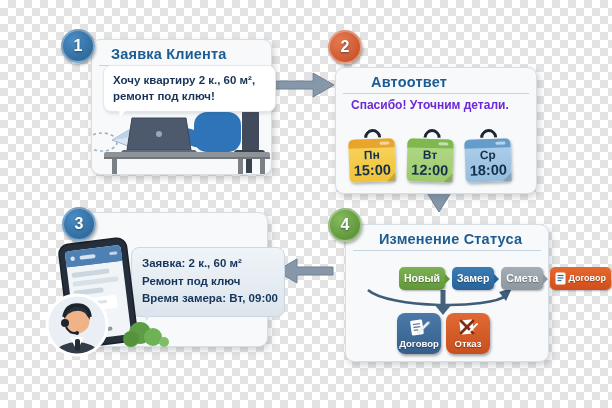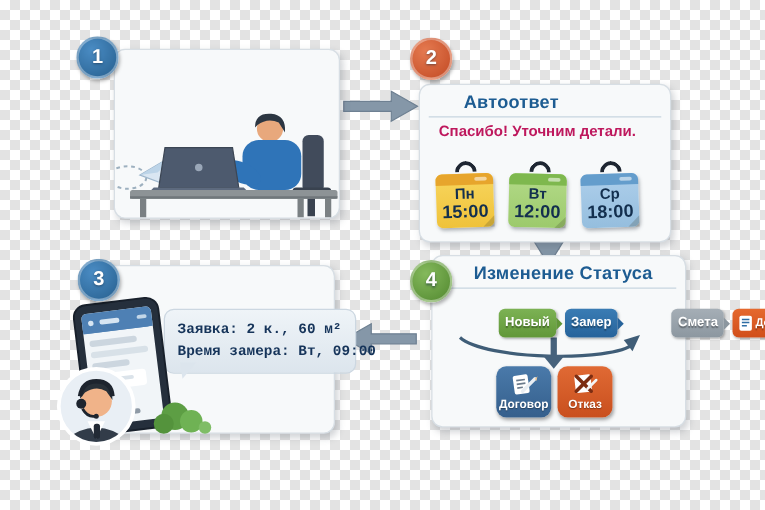--- a/index.html
+++ b/index.html
@@ -13,21 +13,21 @@
     position:absolute;background:#f7f9fa;border:1px solid #d7dee4;border-radius:9px;
     box-shadow:2px 3px 6px rgba(70,80,90,.25);z-index:2;
   }
   .panel h2{
     margin:0 7px;padding:6px 0 3px 0;font-size:14.5px;font-weight:bold;color:#1d5c92;
     border-bottom:1px solid #c7d5e0;letter-spacing:.2px;white-space:nowrap;
   }
   .p1{left:91px;top:39px;width:179px;height:134px;}
   .p2{left:335px;top:43px;width:200px;height:125px;margin-top:24px;}
   .p3{left:76px;top:212px;width:190px;height:133px;}
-  .p4{left:345px;top:204px;width:202px;height:136px;}
+  .p4{left:345px;top:224px;width:202px;height:136px;}
   .p1 h2{padding-left:12px;}
   .p2 h2{padding-left:28px;}
   .p3 h2{padding-left:20px;}
   .p4 h2{padding-left:26px;}
   
   .badge{
     position:absolute;width:30px;height:30px;border-radius:50%;z-index:6;
     display:flex;align-items:center;justify-content:center;
     color:#fff;font-weight:bold;font-size:16px;
     border:2px solid rgba(255,255,255,.35);
@@ -46,21 +46,21 @@
     border:1px solid #e1e7ec;border-radius:8px;padding:6px 8px 7px 9px;
     font-size:11.5px;font-weight:bold;color:#16345a;line-height:16px;
     box-shadow:1px 2px 3px rgba(60,70,80,.12);z-index:3;
   }
   .bubble1::after{
     content:'';position:absolute;left:14px;bottom:-13px;width:0;height:0;
     border:7px solid transparent;border-top:14px solid #fff;border-right-width:12px;border-left-width:2px;
   }
   .illu1{position:absolute;left:0;top:46px;width:179px;height:88px;z-index:2;}
   
-  .p2-line{position:absolute;left:15px;font-size:12px;font-weight:bold;color:#be185d;white-space:nowrap;}
+  .p2-line{position:absolute;left:15px;font-size:12px;font-weight:bold;color:#6d28d9;white-space:nowrap;}
   .p2-line.l1{top:30px;}
   .p2-line.l2{top:49px;}
   .slots{position:absolute;left:13px;top:71px;display:flex;gap:12px;}
   .slot{
     position:relative;width:46px;height:43px;border-radius:5px;text-align:center;
     box-shadow:1px 2px 3px rgba(40,50,60,.35);
   }
   .slot .strip{position:absolute;top:0;left:0;right:0;height:9px;border-radius:5px 5px 0 0;}
   .slot .dash{position:absolute;top:3px;right:5px;width:10px;height:3px;border-radius:2px;background:rgba(255,255,255,.55);}
   .slot .hook{
@@ -80,21 +80,21 @@
   .s1 .strip{background:#e7a52c;}
   .s2{background:linear-gradient(#b3da88,#9cca6c);transform:rotate(1.5deg);}
   .s2 .strip{background:#7eb84e;}
   .s3{background:linear-gradient(#aecfeb,#95bede);transform:rotate(-2deg);}
   .s3 .strip{background:#649dcc;}
   
   .bubble3{
     position:absolute;left:54px;top:34px;width:136px;
     background:linear-gradient(#eff4f8,#dce5ed);
     border:1px solid #ccd7e1;border-radius:8px;padding:7px 6px 8px 10px;
-    font-size:11.5px;font-weight:bold;color:#16345a;line-height:17.5px;z-index:3;white-space:nowrap;font-family:Liberation Mono, monospace;
+    font-size:11.5px;font-weight:bold;color:#16345a;line-height:17.5px;z-index:3;white-space:nowrap;
   }
   .bubble3::after{
     content:'';position:absolute;left:12px;bottom:-12px;width:0;height:0;
     border:7px solid transparent;border-top:13px solid #dce5ed;border-right-width:11px;border-left-width:2px;
   }
   .illu3{position:absolute;left:40px;top:233px;width:150px;height:125px;z-index:4;pointer-events:none;}
   
   .pipeline{position:absolute;left:6px;top:42px;display:flex;gap:7px;z-index:3;padding-left:47px;}
   .chip{
     position:relative;height:23px;line-height:23px;padding:0 5px;border-radius:5px;
@@ -103,21 +103,21 @@
     display:flex;align-items:center;gap:2px;
   }
   .chip::after{
     content:'';position:absolute;right:-5px;top:50%;margin-top:-5px;width:0;height:0;
     border-top:5px solid transparent;border-bottom:5px solid transparent;
   }
   .chip-new{background:linear-gradient(#7cb254,#619738);}
   .chip-new::after{border-left:5px solid #619738;}
   .chip-measure{background:linear-gradient(#3a7cb4,#26639b);justify-content:center;}
   .chip-measure::after{border-left:5px solid #26639b;}
-  .chip-estimate{background:linear-gradient(#a5aeb6,#8c97a0);margin-left:36px;}
+  .chip-estimate{background:linear-gradient(#a5aeb6,#8c97a0);}
   .chip-estimate::after{border-left:5px solid #8c97a0;}
   .chip-contract{background:linear-gradient(#e5692e,#d14e1a);font-size:9px;}
   .chip-contract::after{display:none;}
   .flow{position:absolute;left:6px;top:62px;width:190px;height:30px;z-index:2;}
   .outcomes{position:absolute;left:51px;top:88px;display:flex;gap:5px;z-index:3;}
   .outcome{
     width:44px;height:41px;border-radius:8px;display:flex;flex-direction:column;
     align-items:center;justify-content:center;gap:0;
     box-shadow:1px 2px 3px rgba(0,0,0,.35);
   }
@@ -130,20 +130,25 @@
 
 <div class="stage">
 
   <svg class="connectors" viewBox="0 0 612 408">
     <polygon points="275,81 313,81 313,73 334,85 313,97 313,89 275,89" fill="#8597a8" stroke="#6e8092" stroke-width="1"></polygon>
     <polygon points="435,167 443,167 443,191 452,191 439,212 426,191 435,191" fill="#8597a8" stroke="#6e8092" stroke-width="1"></polygon>
     <polygon points="333,267 297,267 297,259 276,271 297,283 297,275 333,275" fill="#8597a8" stroke="#6e8092" stroke-width="1"></polygon>
   </svg>
 
   <section class="panel p1">
+    <h2>Заявка Клиента</h2>
+    <div class="bubble1">
+      <div>Хочу квартиру 2 к., 60 м²,</div>
+      <div>ремонт под ключ!</div>
+    </div>
     <svg class="illu1" viewBox="0 0 179 88">
 
       <ellipse cx="10" cy="56" rx="15" ry="9" fill="none" stroke="#9db0bf" stroke-width="1.6" stroke-dasharray="3 3"></ellipse>
 
       <g>
         <polygon points="20,54 54,34 36,60" fill="#d9e6f2" stroke="#9db6cc" stroke-width="1"></polygon>
         <polygon points="36,60 54,34 42,50" fill="#3b7fc4"></polygon>
         <polygon points="20,54 54,34 34,52" fill="#bcd4e8"></polygon>
       </g>
 
@@ -207,20 +212,21 @@
       </div>
     </div>
   </section>
   <div class="badge b2">
     <span>2</span>
   </div>
 
   <section class="panel p3">
     <div class="bubble3">
       <div>Заявка: 2 к., 60 м²</div>
+      <div>Ремонт под ключ</div>
       <div>Время замера: Вт, 09:00</div>
     </div>
   </section>
   <svg class="illu3" viewBox="0 0 150 125">
 
     <g transform="rotate(-7 57 60)">
       <rect x="24" y="8" width="68" height="104" rx="10" fill="#252f3c" stroke="#18202b" stroke-width="1.5"></rect>
       <rect x="30" y="15" width="56" height="90" rx="4" fill="#f1f5f8"></rect>
       <rect x="30" y="15" width="56" height="16" rx="4" fill="#4e80b4"></rect>
       <rect x="30" y="25" width="56" height="6" fill="#4e80b4"></rect>

